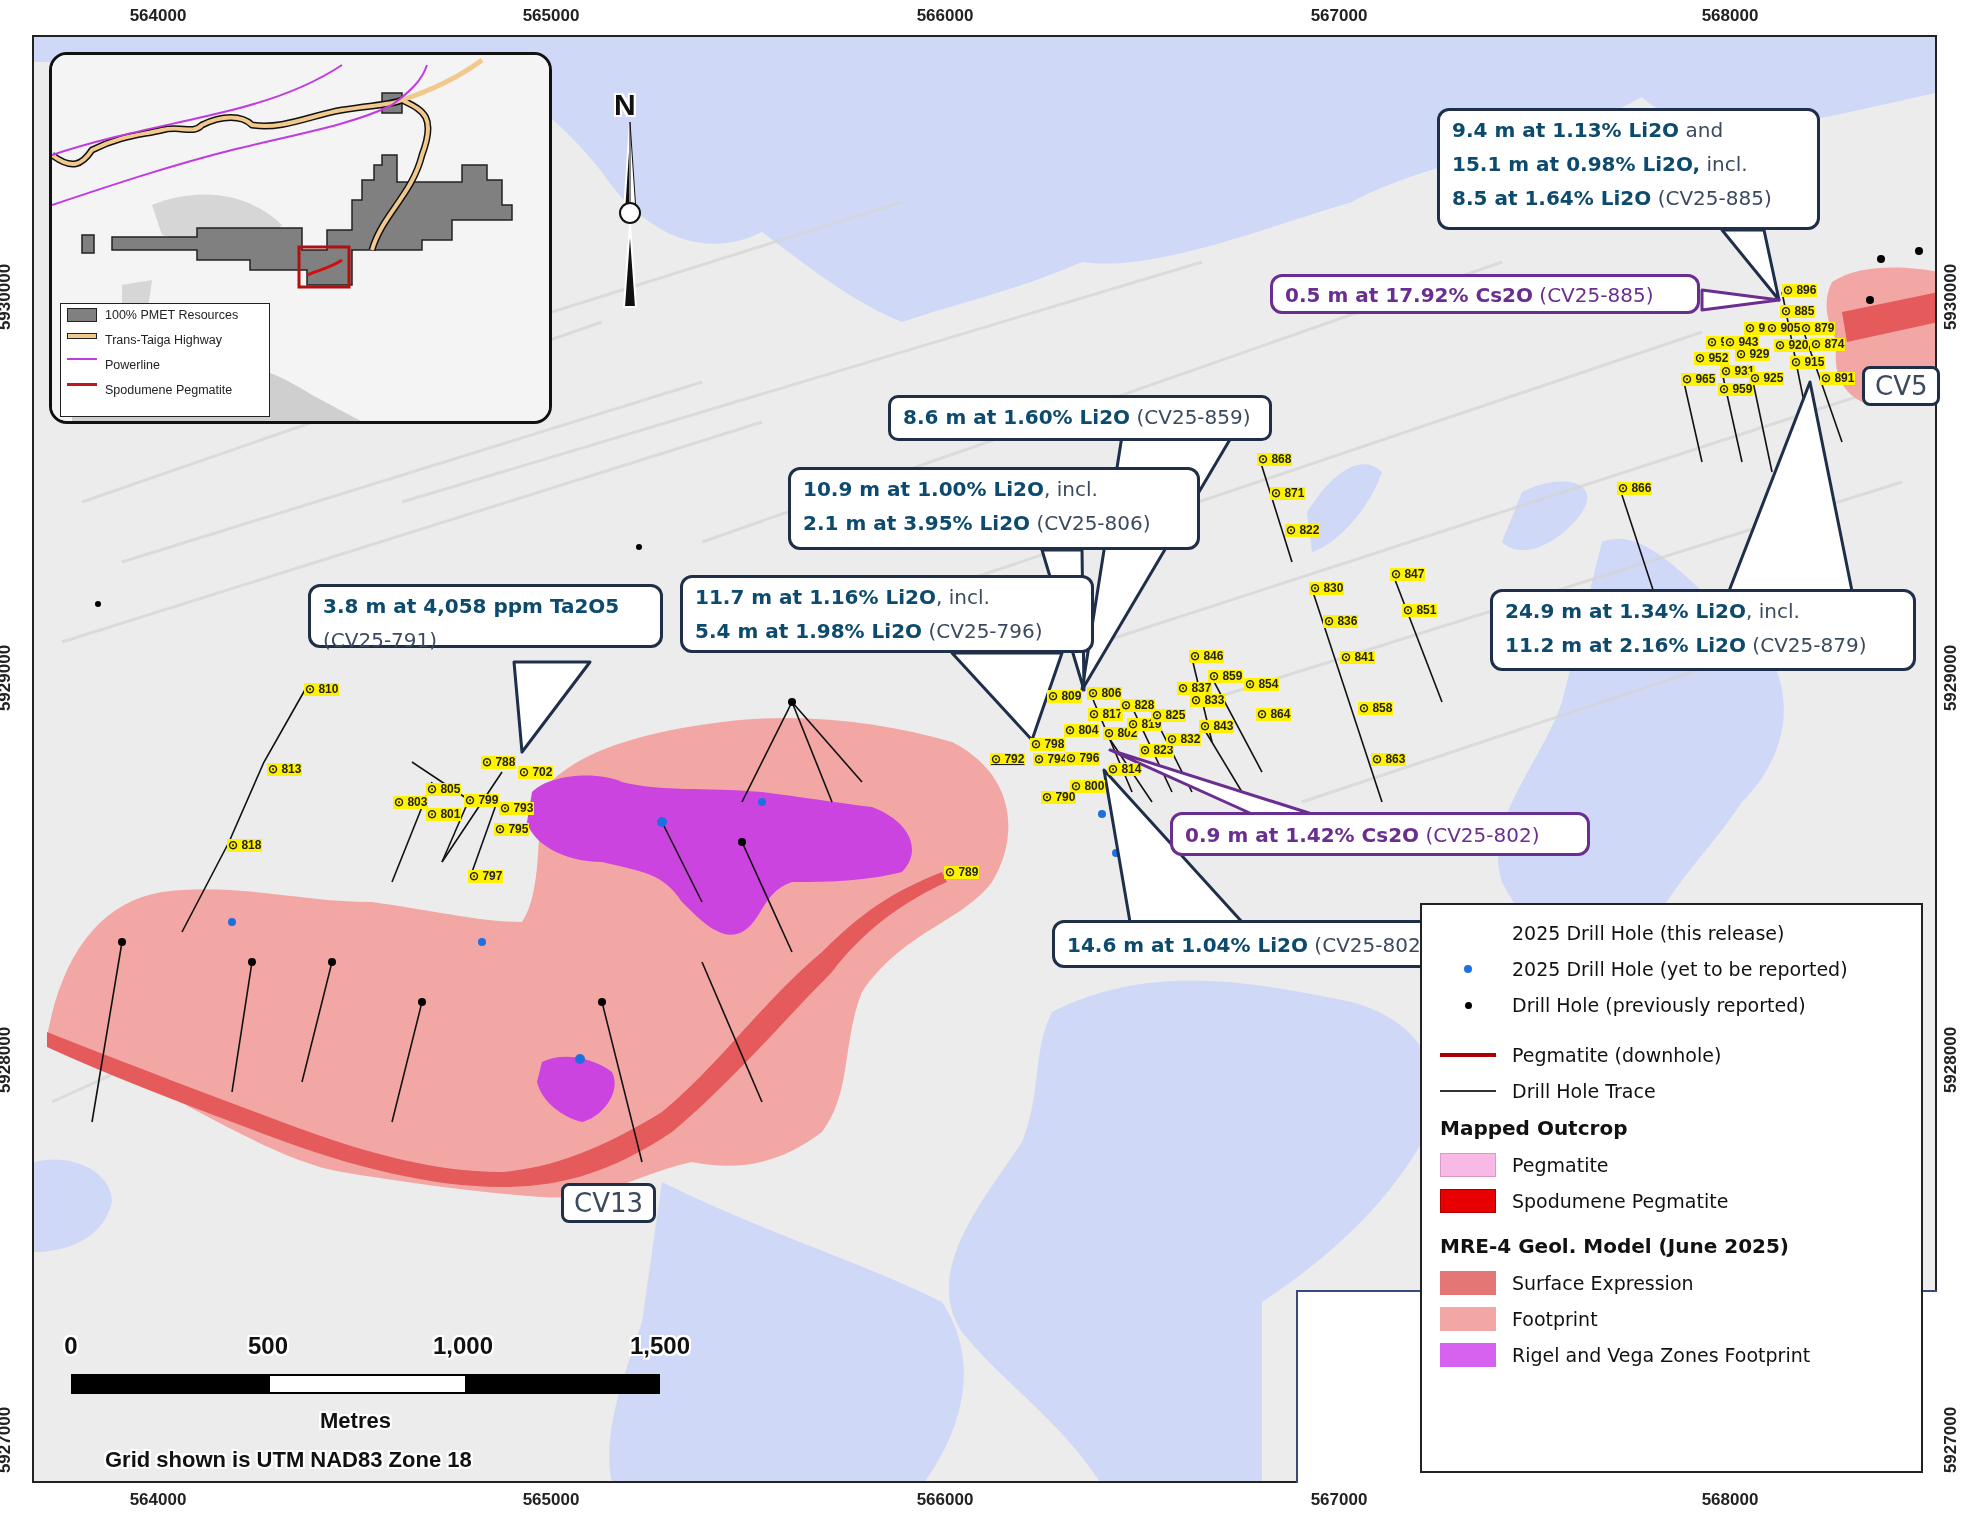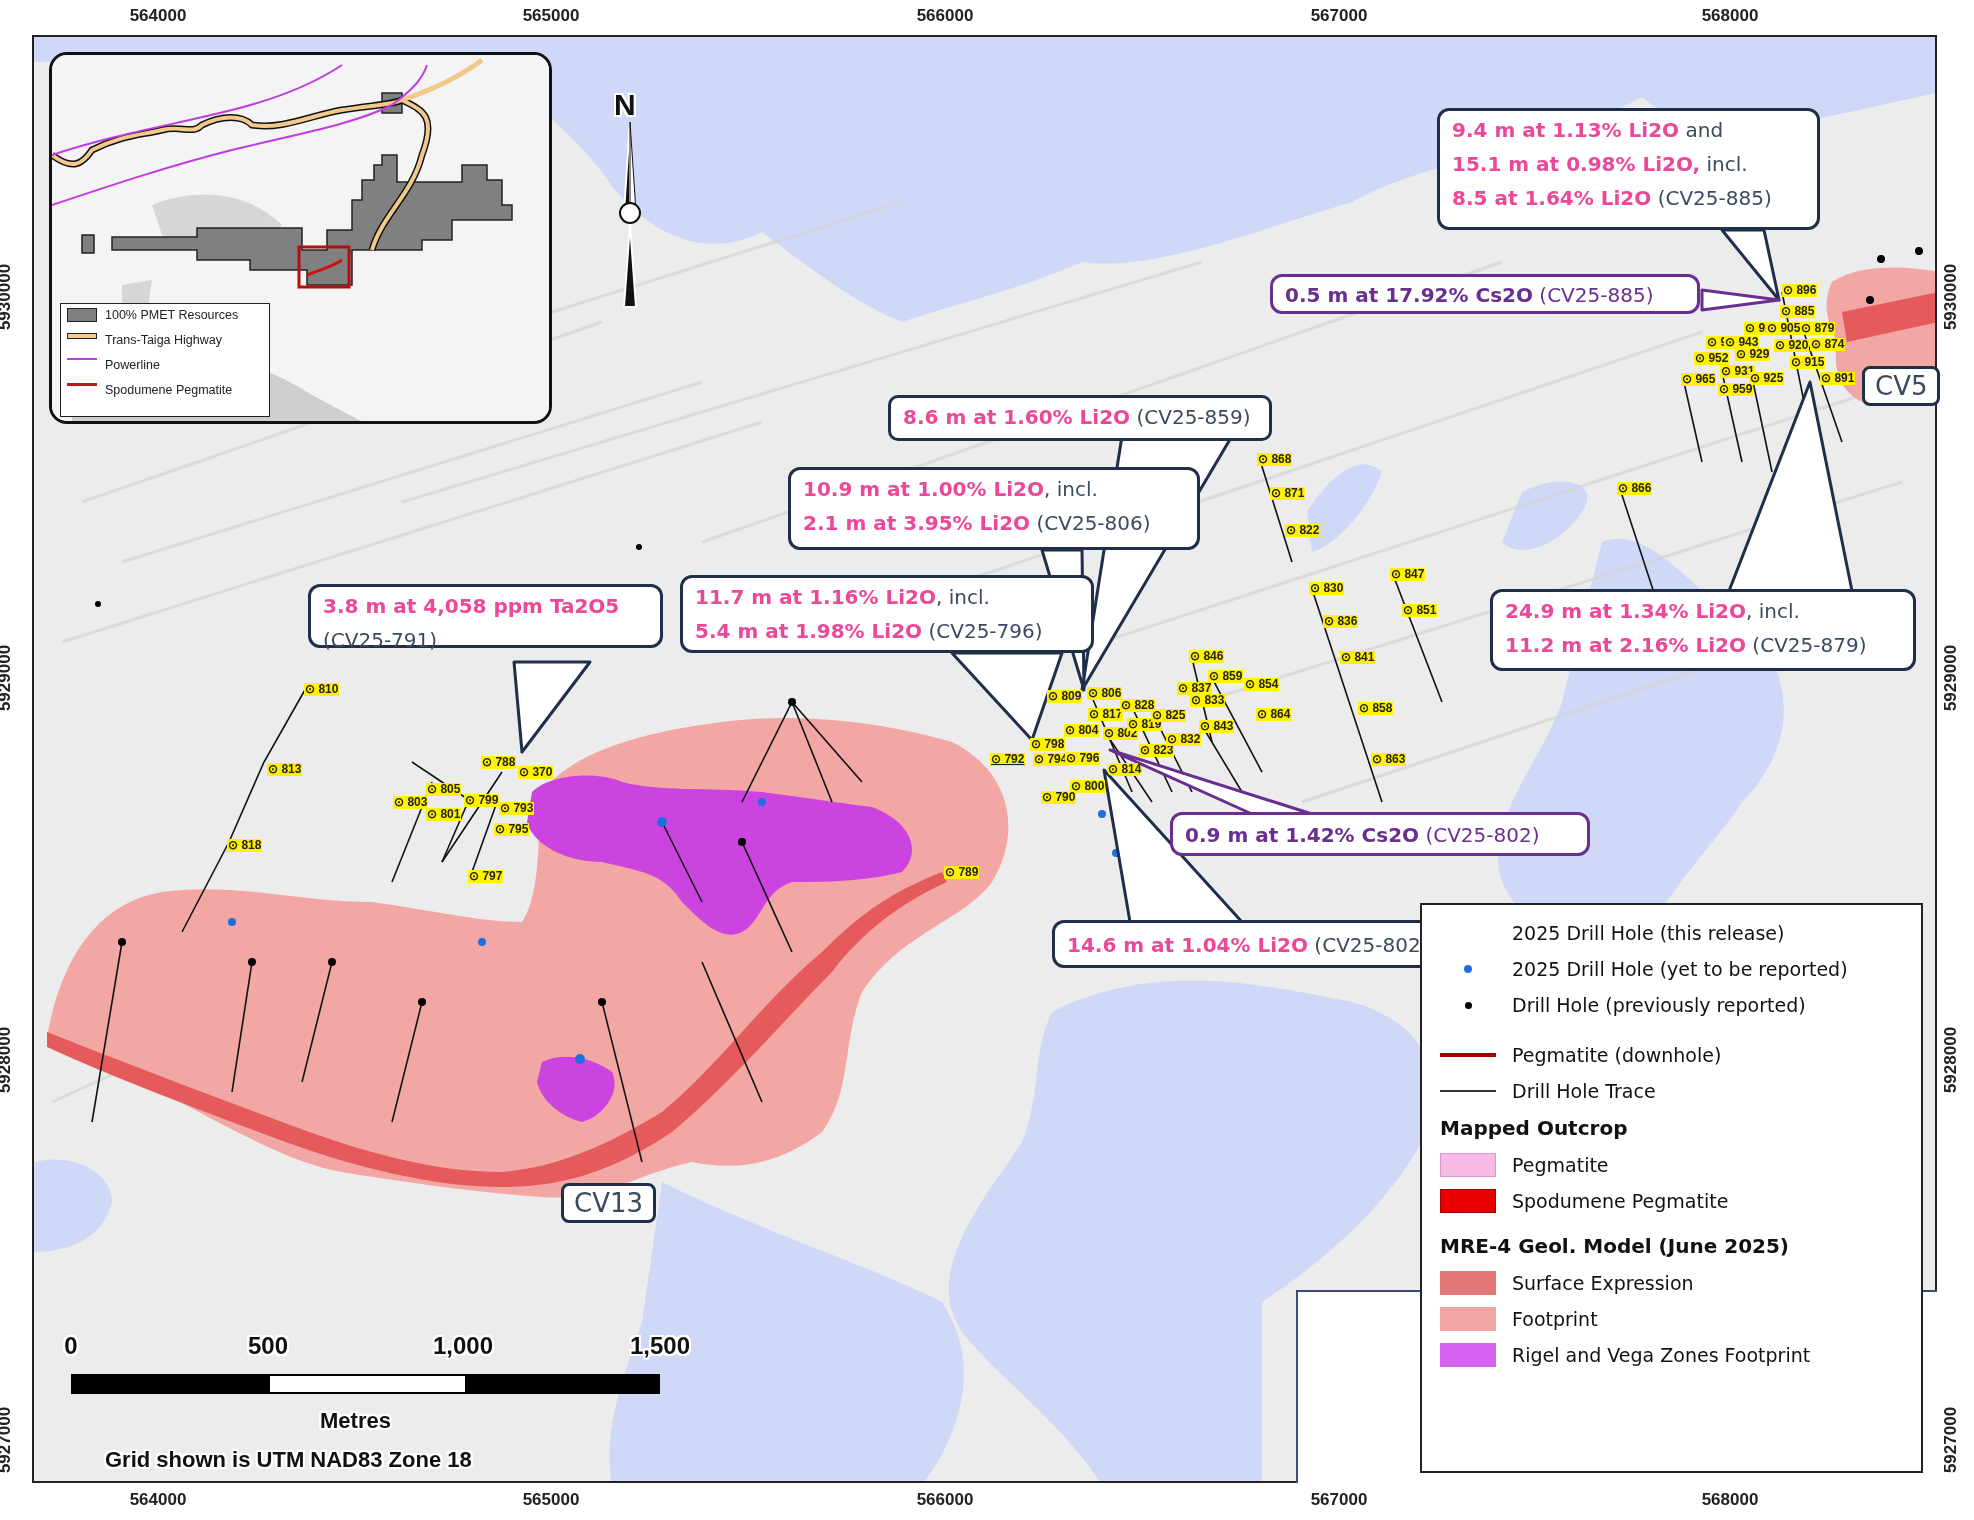--- a/index.html
+++ b/index.html
@@ -5,21 +5,21 @@
   * { box-sizing: border-box; margin: 0; padding: 0; }
   body { width: 1974px; height: 1520px; background: #ffffff; position: relative; overflow: hidden; font-family: "Liberation Sans", sans-serif; }
   .frame { position: absolute; left: 32px; top: 35px; width: 1905px; height: 1448px; border: 2px solid #222; overflow: hidden; background: #e9e9e9; }
   .frame svg.base { position: absolute; left: 0; top: 0; }
   .tick-x { position: absolute; top: 6px; font-weight: bold; font-size: 17px; color: #222; transform: translateX(-50%); font-family: "Liberation Sans", sans-serif; }
   .tick-xb { position: absolute; top: 1490px; font-weight: bold; font-size: 17px; color: #222; transform: translateX(-50%); }
   .tick-y { position: absolute; font-weight: bold; font-size: 17px; color: #222; transform-origin: center; }
   .tick-y.left { left: -28px; transform: rotate(-90deg); }
   .tick-y.right { left: 1918px; transform: rotate(-90deg); }
   .callout { position: absolute; background: #fff; border: 3px solid #1f2f4a; border-radius: 12px; color: #3b4a5e; font-family: "DejaVu Sans", sans-serif; font-size: 20px; line-height: 34px; padding: 2px 12px; white-space: nowrap; }
-  .callout b { font-weight: bold; color: #ec4899; }
+  .callout b { font-weight: bold; color: #0c4a6e; }
   .callout.cs { border-color: #6a2e91; color: #6a2e91; }
   .callout.cs b { color: #6a2e91; }
   .callout .plain { font-weight: normal; }
   .zone-label { position: absolute; background: #fff; border: 3px solid #1f2f4a; border-radius: 8px; color: #3b4a5e; font-family: "DejaVu Sans", sans-serif; font-size: 26px; padding: 2px 10px; }
   .hole { position: absolute; background: #fff200; font-family: "Liberation Sans", sans-serif; font-weight: bold; font-size: 12px; color: #222; padding: 0 1px; line-height: 13px; }
   .inset { position: absolute; left: 47px; top: 50px; width: 503px; height: 372px; border: 3px solid #111; border-radius: 18px; background: #f4f4f4; overflow: hidden; }
   .inset-legend { position: absolute; left: 8px; top: 248px; width: 210px; height: 114px; background: #fff; border: 1.5px solid #222; padding: 4px 6px; font-size: 12.5px; color: #222; }
   .inset-legend .row { display: flex; align-items: flex-start; height: 25px; }
   .inset-legend .sw { width: 30px; height: 14px; margin-right: 8px; flex: none; }
   .legend { position: absolute; left: 1420px; top: 903px; width: 503px; height: 570px; background: #fff; border: 2px solid #222; padding: 10px 0 0 0; font-family: "DejaVu Sans", sans-serif; color: #111; }
@@ -260,21 +260,21 @@
 </div>
 
 <div class="zone-label" style="left:561px; top:1183px;">CV13</div>
 <div class="zone-label" style="left:1862px; top:366px;">CV5</div>
 
 <div id="hole-labels">
     <div class="hole" style="left: 304px; top: 683px;">⊙ 810</div>
     <div class="hole" style="left: 267px; top: 763px;">⊙ 813</div>
     <div class="hole" style="left: 227px; top: 839px;">⊙ 818</div>
     <div class="hole" style="left: 481px; top: 756px;">⊙ 788</div>
-    <div class="hole" style="left: 518px; top: 766px;">⊙ 370</div>
+    <div class="hole" style="left: 518px; top: 766px;">⊙ 702</div>
     <div class="hole" style="left: 426px; top: 783px;">⊙ 805</div>
     <div class="hole" style="left: 393px; top: 796px;">⊙ 803</div>
     <div class="hole" style="left: 426px; top: 808px;">⊙ 801</div>
     <div class="hole" style="left: 464px; top: 794px;">⊙ 799</div>
     <div class="hole" style="left: 499px; top: 802px;">⊙ 793</div>
     <div class="hole" style="left: 494px; top: 823px;">⊙ 795</div>
     <div class="hole" style="left: 468px; top: 870px;">⊙ 797</div>
     <div class="hole" style="left: 944px; top: 866px;">⊙ 789</div>
     <div class="hole" style="left: 1047px; top: 690px;">⊙ 809</div>
     <div class="hole" style="left: 1087px; top: 687px;">⊙ 806</div>

